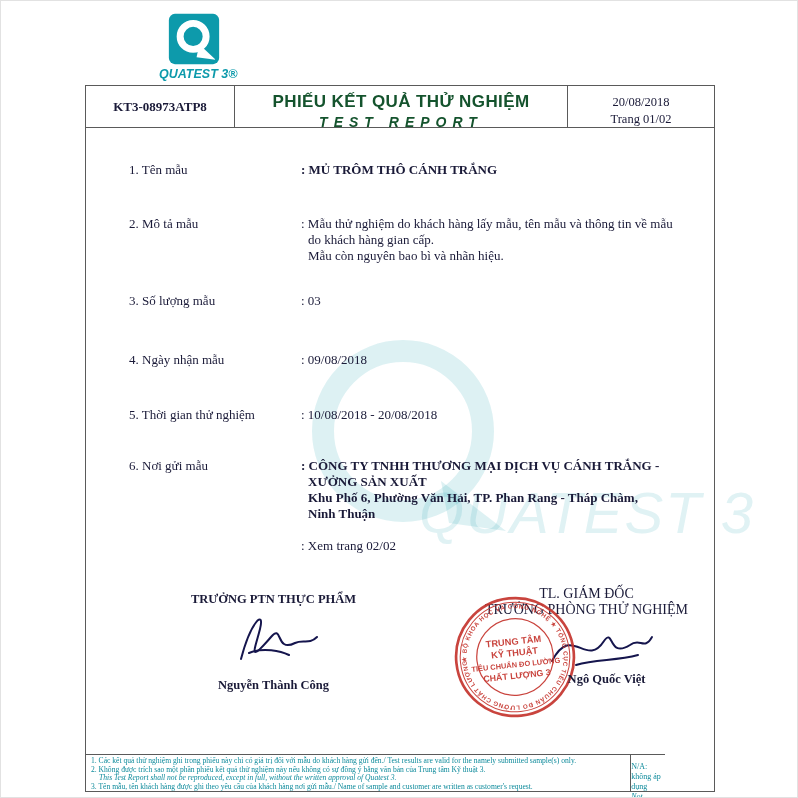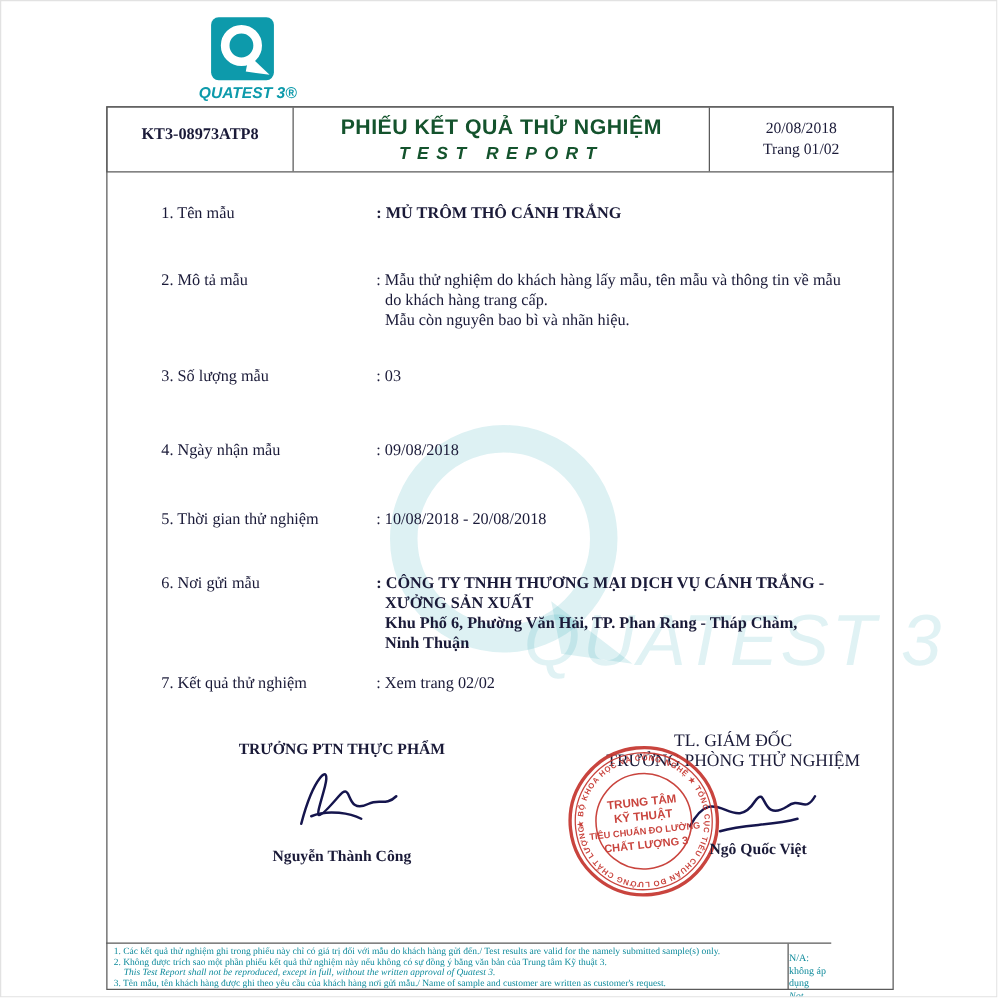--- a/index.html
+++ b/index.html
@@ -14,21 +14,21 @@
              font-size:12.5px;color:#0d9aab;white-space:nowrap;}
   .org-lines{left:234px;top:20px;width:474px;text-align:center;color:#0d9aab;font-family:"Liberation Sans",sans-serif;}
   .org-l1{font-size:11.5px;font-weight:700;letter-spacing:.4px;}
   .org-l2{font-size:13px;font-weight:800;margin-top:5px;letter-spacing:.2px;}
   .org-l3{font-size:11px;font-weight:700;margin-top:5px;letter-spacing:1px;}
 
   
   .frame{left:84px;top:84px;width:630px;height:707px;border:1px solid #5a5a5a;}
 
   
-  .title-bar{left:84px;top:84px;width:630px;height:53px;border:1px solid #5a5a5a;display:flex;}
+  .title-bar{left:84px;top:84px;width:630px;height:43px;border:1px solid #5a5a5a;display:flex;}
   .tb-c1{width:148px;border-right:1px solid #5a5a5a;text-align:center;padding-top:13px;
          font-weight:700;font-size:13px;}
   .tb-c2{flex:1;text-align:center;padding-top:6px;}
   .tb-c3{width:146px;border-left:1px solid #5a5a5a;text-align:center;padding-top:8px;
          font-size:12.5px;line-height:17px;}
   .title-vi{font-family:"Liberation Sans",sans-serif;font-weight:800;font-size:17px;color:#14532d;letter-spacing:.4px;}
   .title-en{margin-top:2px;font-family:"Liberation Sans",sans-serif;font-weight:800;font-style:italic;
             font-size:14px;color:#14532d;letter-spacing:6px;}
 
   
@@ -101,42 +101,41 @@
       <div>Trang 01/02</div>
     </div>
   </div>
 
   <div class="abs f-label" style="top:161px">1. Tên mẫu</div>
   <div class="abs f-value bold" style="top:161px">: MỦ TRÔM THÔ CÁNH TRẮNG</div>
 
   <div class="abs f-label" style="top:215px">2. Mô tả mẫu</div>
   <div class="abs f-value" style="top:215px">
     <div>: Mẫu thử nghiệm do khách hàng lấy mẫu, tên mẫu và thông tin về mẫu</div>
-    <div class="cont">do khách hàng trang cấp.</div>
+    <div class="cont">do khách hàng gian cấp.</div>
     <div class="cont">Mẫu còn nguyên bao bì và nhãn hiệu.</div>
   </div>
 
   <div class="abs f-label" style="top:292px">3. Số lượng mẫu</div>
   <div class="abs f-value" style="top:292px">: 03</div>
 
   <div class="abs f-label" style="top:351px">4. Ngày nhận mẫu</div>
   <div class="abs f-value" style="top:351px">: 09/08/2018</div>
 
   <div class="abs f-label" style="top:406px">5. Thời gian thử nghiệm</div>
   <div class="abs f-value" style="top:406px">: 10/08/2018 - 20/08/2018</div>
 
   <div class="abs f-label" style="top:457px">6. Nơi gửi mẫu</div>
   <div class="abs f-value bold" style="top:457px">
     <div>: CÔNG TY TNHH THƯƠNG MẠI DỊCH VỤ CÁNH TRẮNG -</div>
     <div class="cont">XƯỞNG SẢN XUẤT</div>
     <div class="cont">Khu Phố 6, Phường Văn Hải, TP. Phan Rang - Tháp Chàm,</div>
     <div class="cont">Ninh Thuận</div>
   </div>
 
-  <div class="abs f-label" style="top:537px">7. Kết quả thử nghiệm</div>
   <div class="abs f-value" style="top:537px">: Xem trang 02/02</div>
 
   <div class="abs sig-title-left">TRƯỞNG PTN THỰC PHẨM</div>
   <div class="abs sig-title-right">
     <div>TL. GIÁM ĐỐC</div>
     <div>TRƯỞNG PHÒNG THỬ NGHIỆM</div>
   </div>
 
   <svg class="abs sign-svg" style="left:228px;top:602px" width="95" height="68">
     <path d="M12,56 C22,18 36,6 31,26 C26,46 18,62 42,34 C54,20 46,50 66,40 C74,36 80,42 88,34"></path>

